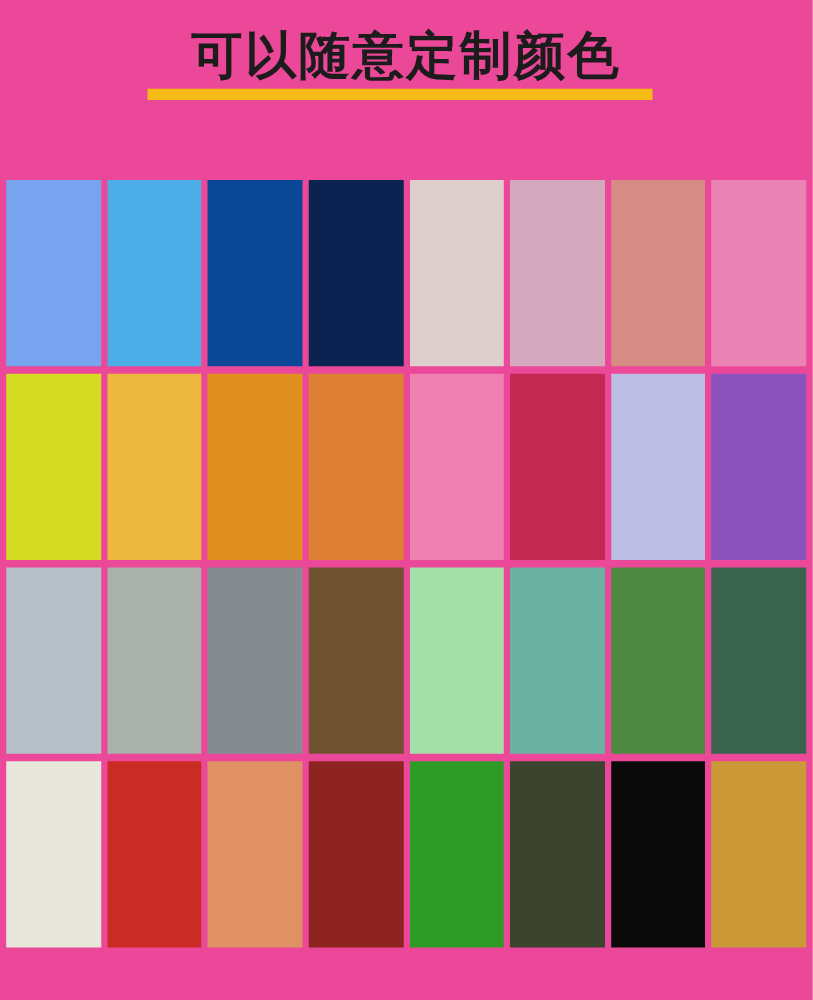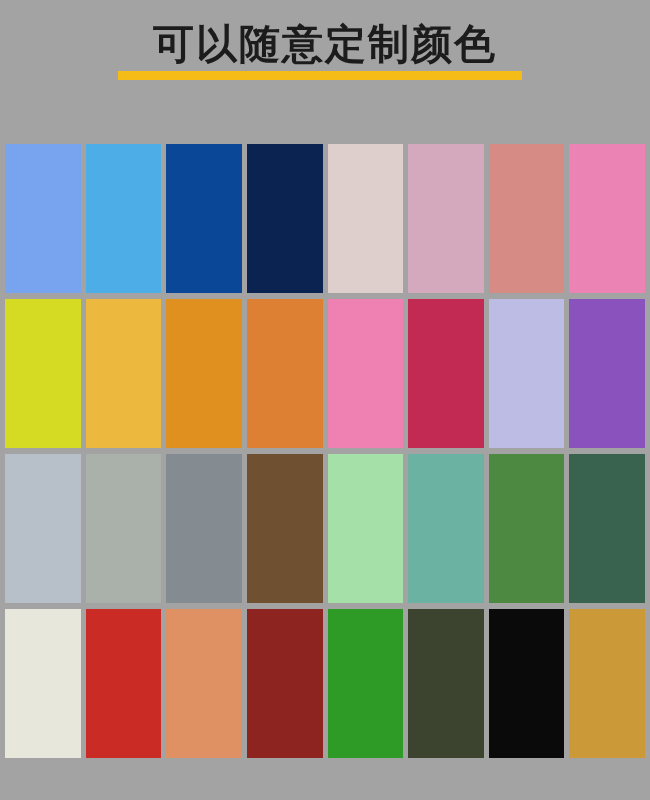--- a/index.html
+++ b/index.html
@@ -11,21 +11,21 @@
     height: 800px;
     background: #ffffff;
     font-family: "Liberation Sans", sans-serif;
     overflow: hidden;
   }
 
   .page {
     position: relative;
     width: 650px;
     height: 800px;
-    background: #a3a3a3;
+    background: #ec4899;
     box-sizing: border-box;
   }
 
   
   .header {
     position: relative;
     width: 650px;
     height: 144px;
     box-sizing: border-box;
   }

